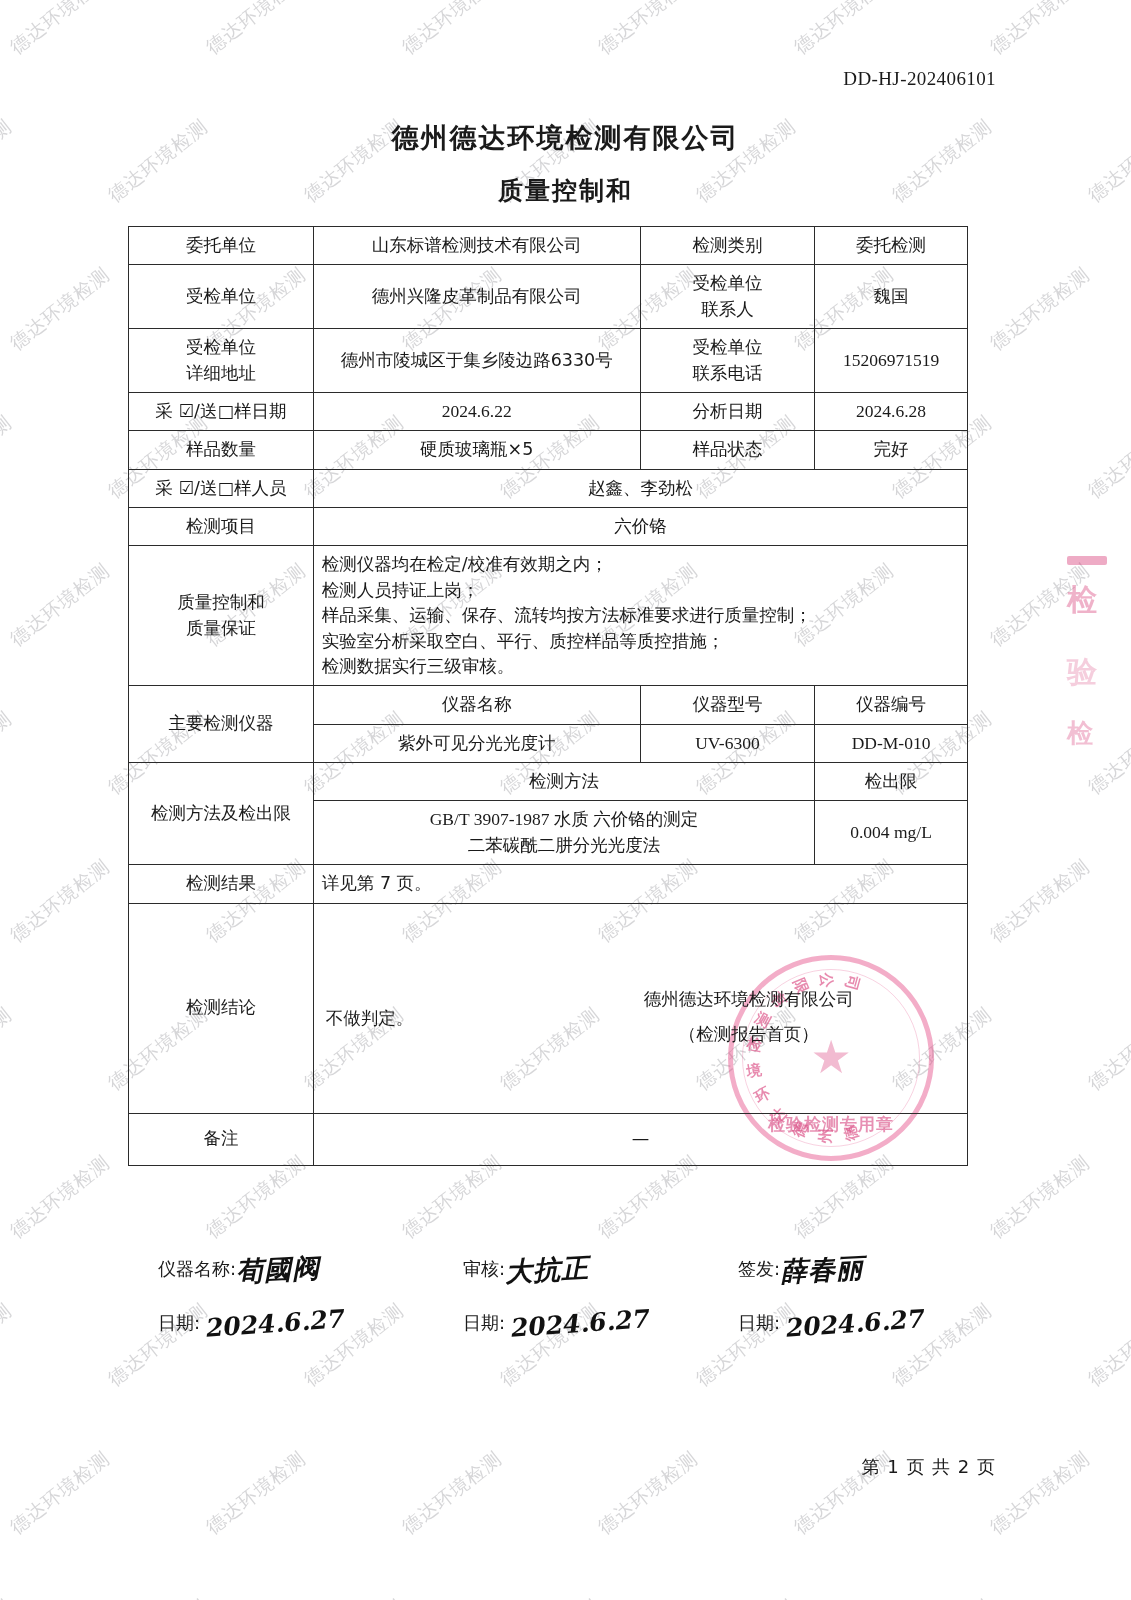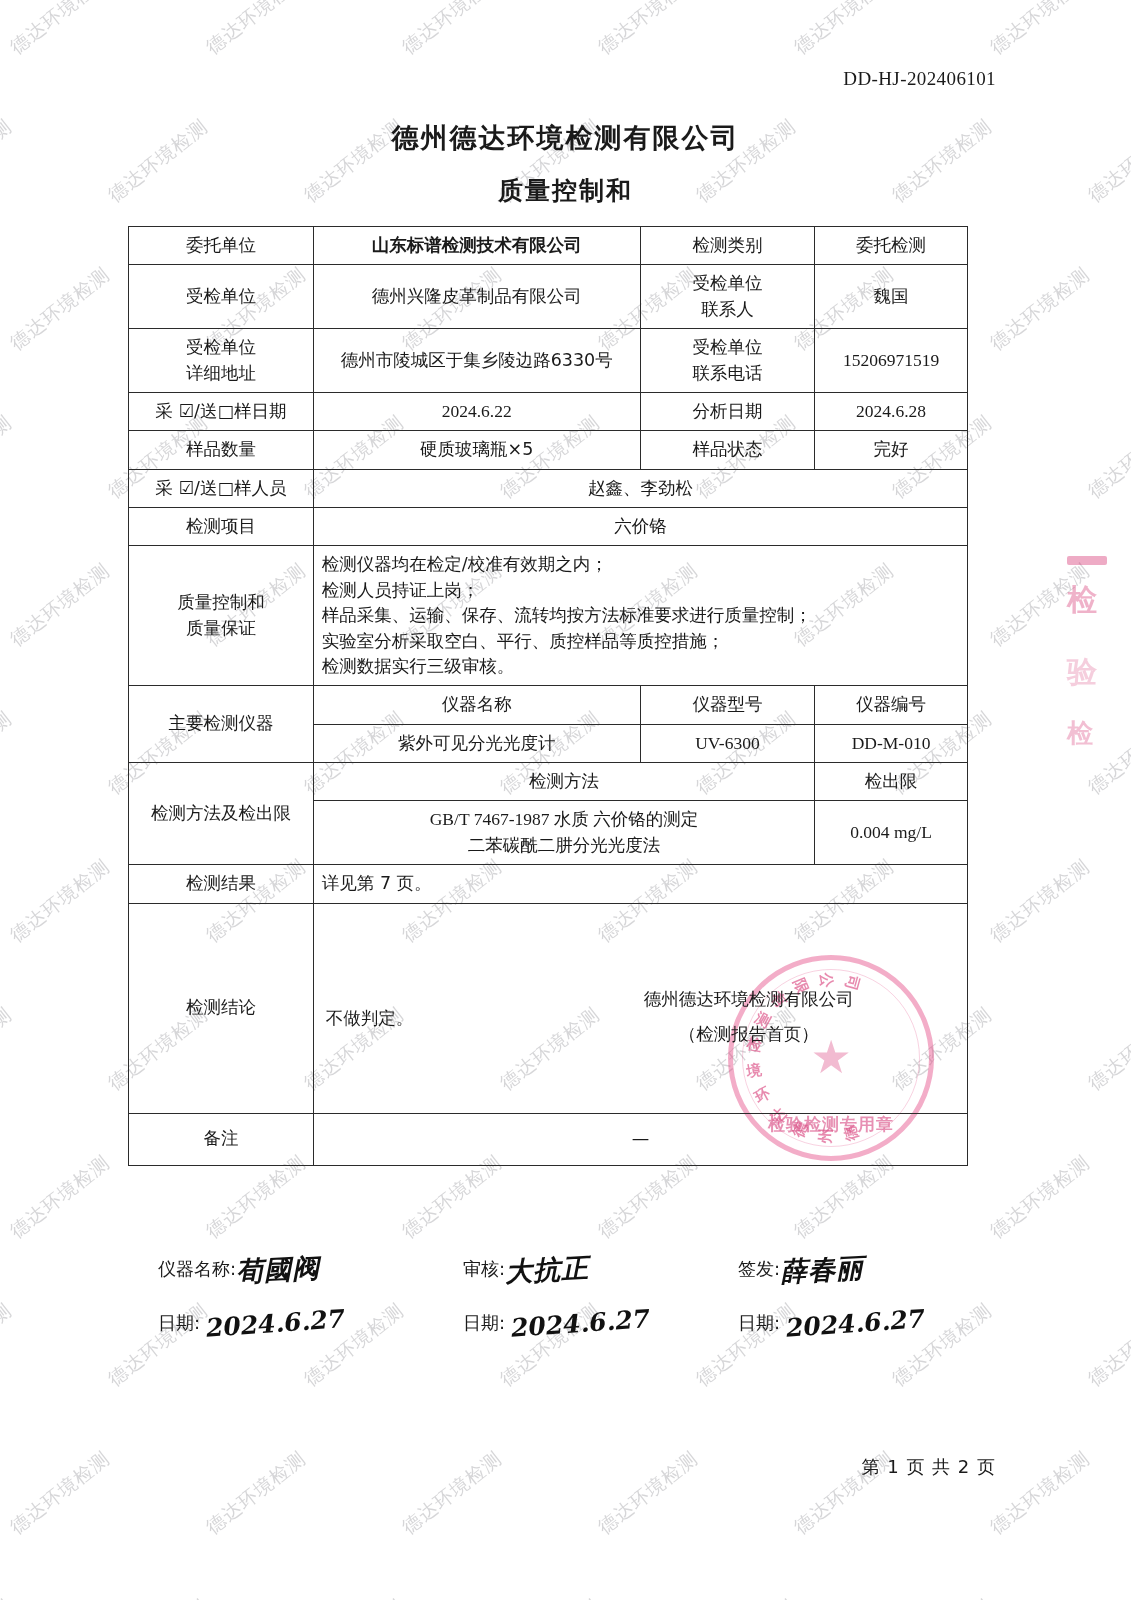--- a/index.html
+++ b/index.html
@@ -83,21 +83,21 @@
     font-size: 17.5px;
     padding: 6px 8px;
     vertical-align: middle;
     line-height: 1.45;
     background: transparent;
   }
   .lbl { text-align: center; width: 185px; }
   .ctr { text-align: center; }
   .lft { text-align: left; padding-left: 14px; }
   .serif { font-family: "Liberation Serif", "DejaVu Serif", serif; }
-  .w-mid  { width: 327px; font-weight: bold; }
+  .w-mid  { width: 327px; }
   .w-k2   { width: 175px; }
   .w-v2   { width: 153px; }
 
   .qc-cell { padding: 9px 8px 9px 14px; line-height: 1.72; font-size: 17px; }
   .qc-cell div { white-space: nowrap; }
 
   .tall-lbl { height: 118px; }
 
   .nowrap { white-space: nowrap; }
 
@@ -449,21 +449,21 @@
       <td class="ctr serif">DD-M-010</td>
     </tr>
 
     <tr>
       <td class="lbl nowrap" rowspan="2">检测方法及检出限</td>
       <td class="ctr" colspan="2">检测方法</td>
       <td class="ctr">检出限</td>
     </tr>
     <tr>
       <td class="ctr" colspan="2">
-        <div class="serif">GB/T 7467-1987  水质  六价铬的测定</div>
+        <div class="serif">GB/T 3907-1987  水质  六价铬的测定</div>
         <div>二苯碳酰二肼分光光度法</div>
       </td>
       <td class="ctr serif">0.004 mg/L</td>
     </tr>
 
     <tr>
       <td class="lbl">检测结果</td>
       <td class="lft" colspan="3">详见第 7 页。</td>
     </tr>
 

